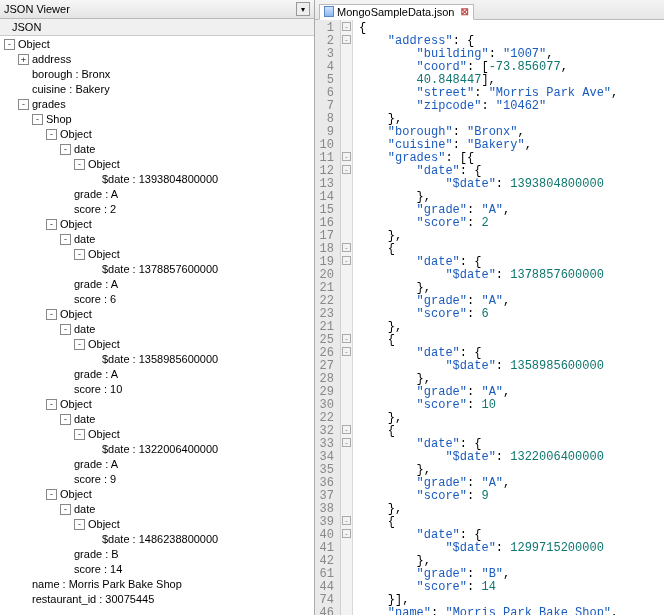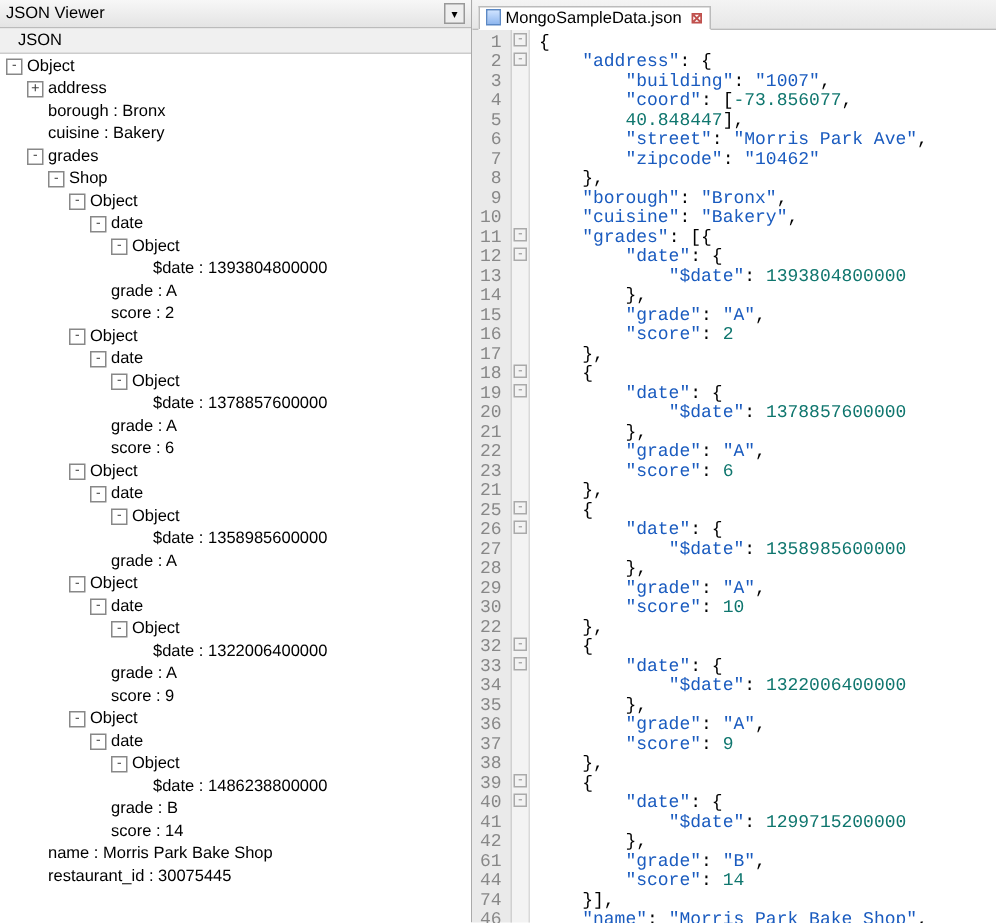--- a/index.html
+++ b/index.html
@@ -267,20 +267,25 @@
       </div>
       <div class="tree-row">
         <span class="indent" style="width: 88px;"></span>
         <span class="toggle-none"></span>
         <span class="tree-label">$date : 1358985600000</span>
       </div>
       <div class="tree-row">
         <span class="indent" style="width: 60px;"></span>
         <span class="toggle-none"></span>
         <span class="tree-label">grade : A</span>
+      </div>
+      <div class="tree-row">
+        <span class="indent" style="width: 60px;"></span>
+        <span class="toggle-none"></span>
+        <span class="tree-label">score : 10</span>
       </div>
       <div class="tree-row">
         <span class="indent" style="width: 46px;"></span>
         <span class="toggle">-</span>
         <span class="tree-label">Object</span>
       </div>
       <div class="tree-row">
         <span class="indent" style="width: 60px;"></span>
         <span class="toggle">-</span>
         <span class="tree-label">date</span>

